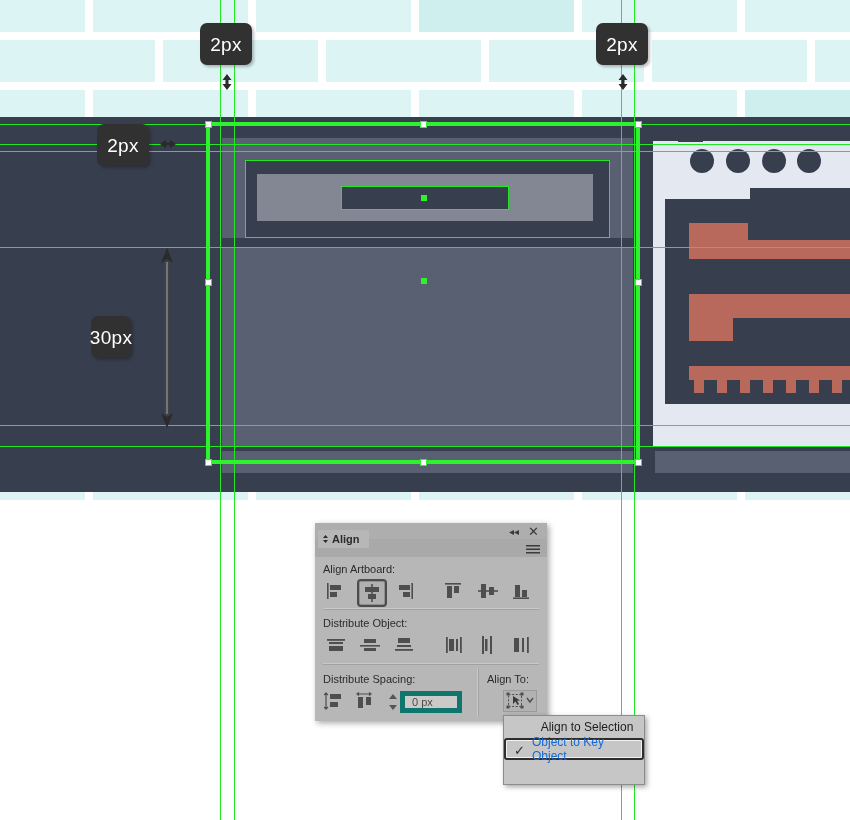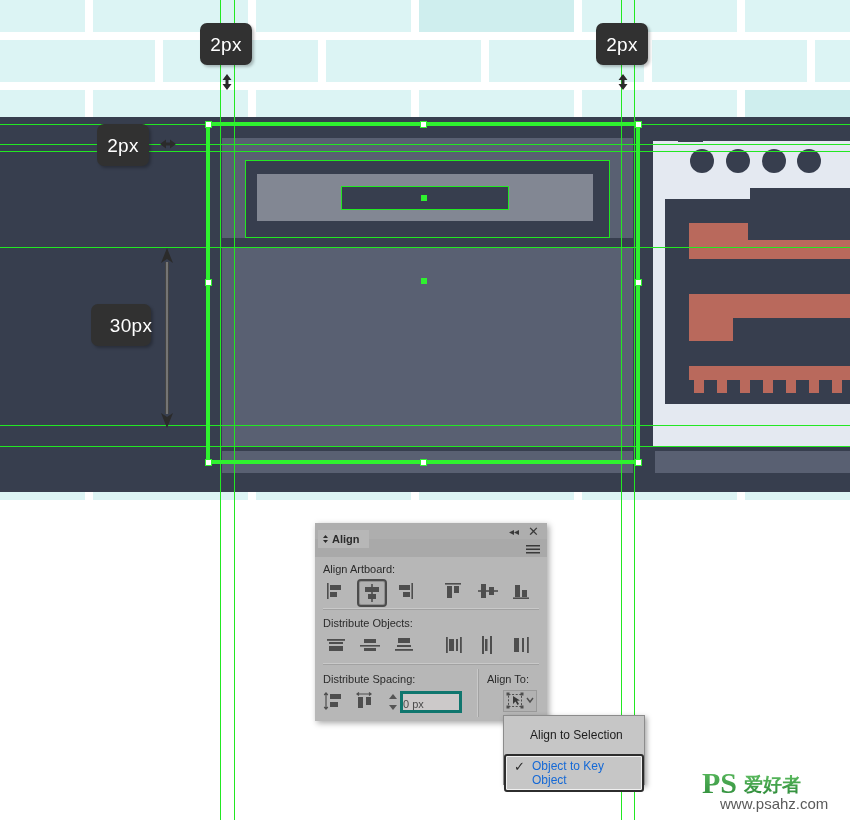--- a/index.html
+++ b/index.html
@@ -53,31 +53,31 @@
   .panel-tabbar{position:absolute;left:0;top:16px;width:100%;height:18px;background:#a9a9a9;}
   .panel-tab{position:absolute;left:3px;top:0;height:18px;padding:0 9px 0 14px;background:#b7b7b7;
      display:flex;align-items:center;font-size:11px;font-weight:bold;color:#2b2b2b;}
   .tab-diamond{position:absolute;left:4px;top:5px;width:7px;height:8px;}
   .pbtn{position:absolute;color:#3a3a3a;font-size:10px;cursor:default;}
   .p-label{position:absolute;font-size:11px;color:#2b2b2b;}
   .p-sep{position:absolute;height:1px;background:#a2a2a2;border-top:1px solid #c9c9c9;}
   .icobtn{position:absolute;width:26px;height:24px;display:flex;align-items:center;justify-content:center;}
   .icobtn.active{background:#b0b0b0;border:2px solid #4c4c4c;border-radius:4px;box-shadow:inset 0 0 0 1px #8f8f8f;}
   .vline{position:absolute;width:1px;background:#a2a2a2;border-left:1px solid #c9c9c9;}
-  .stepper{position:absolute;background:#ccc9c9;border:3px solid #0f766e;box-sizing:border-box;
-     font-size:11px;color:#4a4a4a;display:flex;align-items:flex-end;}
+  .stepper{position:absolute;background:#ccc9c9;border:5px solid #0f766e;box-sizing:border-box;
+     font-size:11px;color:#4a4a4a;display:flex;align-items:center;padding-left:7px;}
   .spin{position:absolute;width:14px;height:22px;}
   .alignto-btn{position:absolute;background:#b2b2b2;border:1px solid #9a9a9a;box-sizing:border-box;
      display:flex;align-items:center;justify-content:center;}
 
   
   .dropdown{position:absolute;background:#c6c6c6;border:1px solid #8c8c8c;box-sizing:border-box;
      box-shadow:2px 2px 5px rgba(0,0,0,.35);}
-  .dd-item{position:relative;height:38px;display:flex;align-items:center;
-     font-size:12px;color:#1d1d1d;padding-left:26px;box-sizing:border-box;}
+  .dd-item{position:relative;height:22px;display:flex;align-items:center;
+     font-size:12px;color:#1d1d1d;padding-left:26px;box-sizing:border-box;justify-content:center;}
   .dd-item.sel{background:#c6c6c6;color:#1569d6;border:2px solid #2d2d2d;border-radius:3px;
      box-shadow:inset 0 0 0 1px #f0f0f0;}
   .dd-check{position:absolute;left:8px;top:3px;font-size:13px;color:#2b2b2b;}
 
   
   .wm{position:absolute;right:8px;bottom:6px;width:140px;height:48px;}
 </style>
 </head>
 <body>
 
@@ -244,21 +244,21 @@
 
   <div class="varrow" style="left:159px;top:248px;height:180px;">
     <div class="shaft"></div>
     <svg width="16" height="16" style="position:absolute;left:0;top:0;" viewBox="0 0 16 16">
       <path d="M8 0 L14 15 L8 11 L2 15 Z" fill="#2b2b2b"></path>
     </svg>
     <svg width="16" height="16" style="position:absolute;left:0;bottom:0;" viewBox="0 0 16 16">
       <path d="M8 16 L14 1 L8 5 L2 1 Z" fill="#2b2b2b"></path>
     </svg>
   </div>
-  <div class="badge" style="left:91px;top:304px;width:40px;height:42px;padding-left:20px;">
+  <div class="badge" style="left:91px;top:316px;width:40px;height:42px;">
     <span>30px</span>
   </div>
 
   <div class="panel" style="left:315px;top:523px;width:232px;height:198px;">
     <div class="panel-top"></div>
     <div class="pbtn" style="right:28px;top:3px;">◂◂</div>
     <div class="pbtn" style="right:8px;top:1px;font-size:13px;font-weight:bold;">✕</div>
 
     <div class="panel-tabbar"></div>
     <div class="panel-tab" style="top:7px;">
@@ -313,21 +313,21 @@
     <div class="icobtn" style="left:194px;top:56px;">
       <svg width="20" height="18" viewBox="0 0 20 18">
         <rect x="1" y="15.4" width="16" height="1.6" fill="#4e4e4e"></rect>
         <rect x="3" y="3" width="5" height="12" fill="#4e4e4e"></rect>
         <rect x="10" y="8" width="5" height="7" fill="#4e4e4e"></rect>
       </svg>
     </div>
 
     <div class="p-sep" style="left:8px;top:85px;width:216px;"></div>
 
-    <div class="p-label" style="left:8px;top:94px;">Distribute Objects:</div>
+    <div class="p-label" style="left:8px;top:94px;">Distribute Object:</div>
 
     <div class="icobtn" style="left:8px;top:110px;">
       <svg width="22" height="18" viewBox="0 0 22 18">
         <rect x="2" y="3" width="18" height="1.8" fill="#4e4e4e"></rect>
         <rect x="4" y="6" width="14" height="2" fill="#4e4e4e"></rect>
         <rect x="4" y="10" width="14" height="5" fill="#4e4e4e"></rect>
       </svg>
     </div>
     <div class="icobtn" style="left:42px;top:110px;">
       <svg width="22" height="18" viewBox="0 0 22 18">
@@ -412,27 +412,14 @@
   <div class="dropdown" style="left:503px;top:715px;width:142px;height:70px;">
     <div class="dd-item">
       <span>Align to Selection</span>
     </div>
     <div class="dd-item sel">
       <span class="dd-check">✓</span>
       <span>Object to Key Object</span>
     </div>
   </div>
 
-  <div class="wm">
-    <svg width="140" height="48" viewBox="0 0 140 48">
-      <defs>
-        <linearGradient id="gwm" x1="0" y1="0" x2="0" y2="1">
-          <stop offset="0%" stop-color="#5fbf62"></stop>
-          <stop offset="100%" stop-color="#2e8b3a"></stop>
-        </linearGradient>
-      </defs>
-      <text x="0" y="27" font-family="'Liberation Serif',serif" font-size="30" font-weight="bold" fill="url(#gwm)">PS</text>
-      <text x="42" y="25" font-family="'DejaVu Sans',sans-serif" font-size="19" font-weight="bold" fill="url(#gwm)">爱好者</text>
-      <text x="18" y="43" font-family="'Liberation Sans',sans-serif" font-size="15" fill="#5a5a5a">www.psahz.com</text>
-    </svg>
-  </div>
 
 </div>
 
 </body></html>

